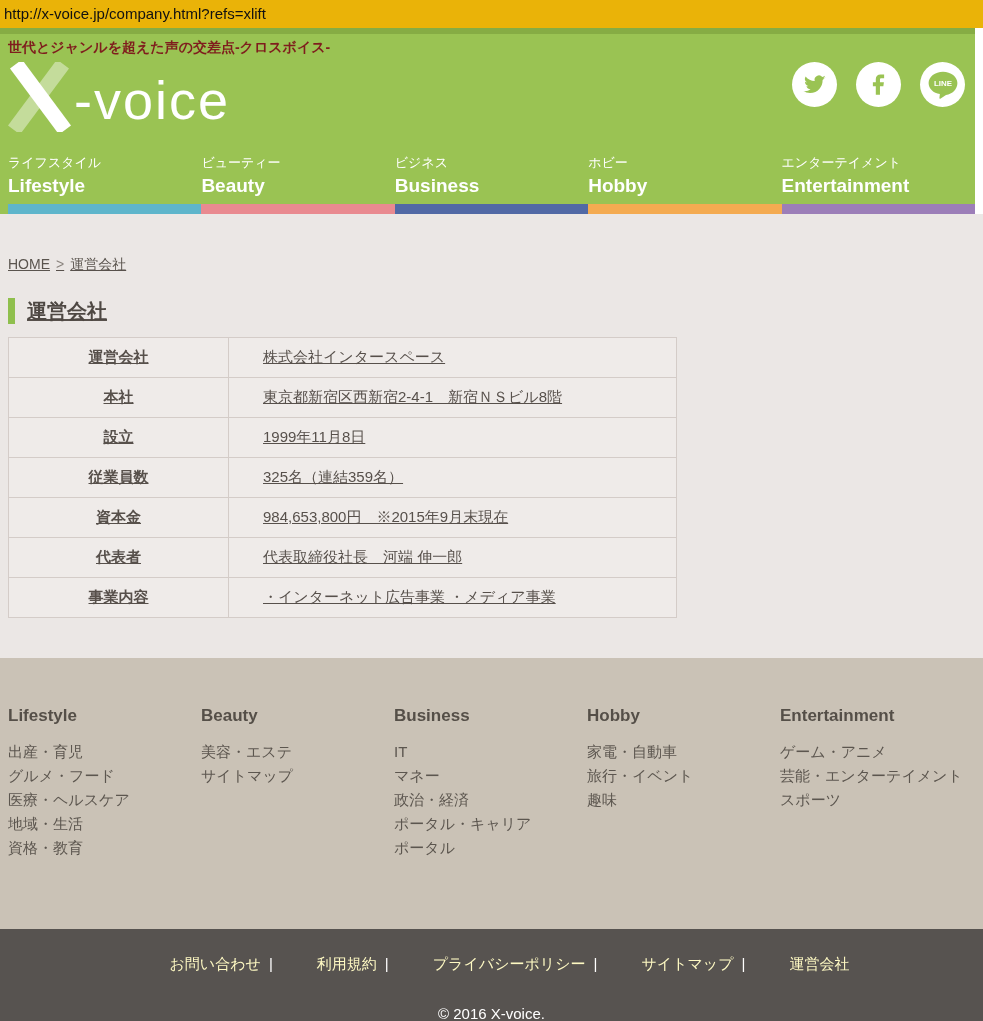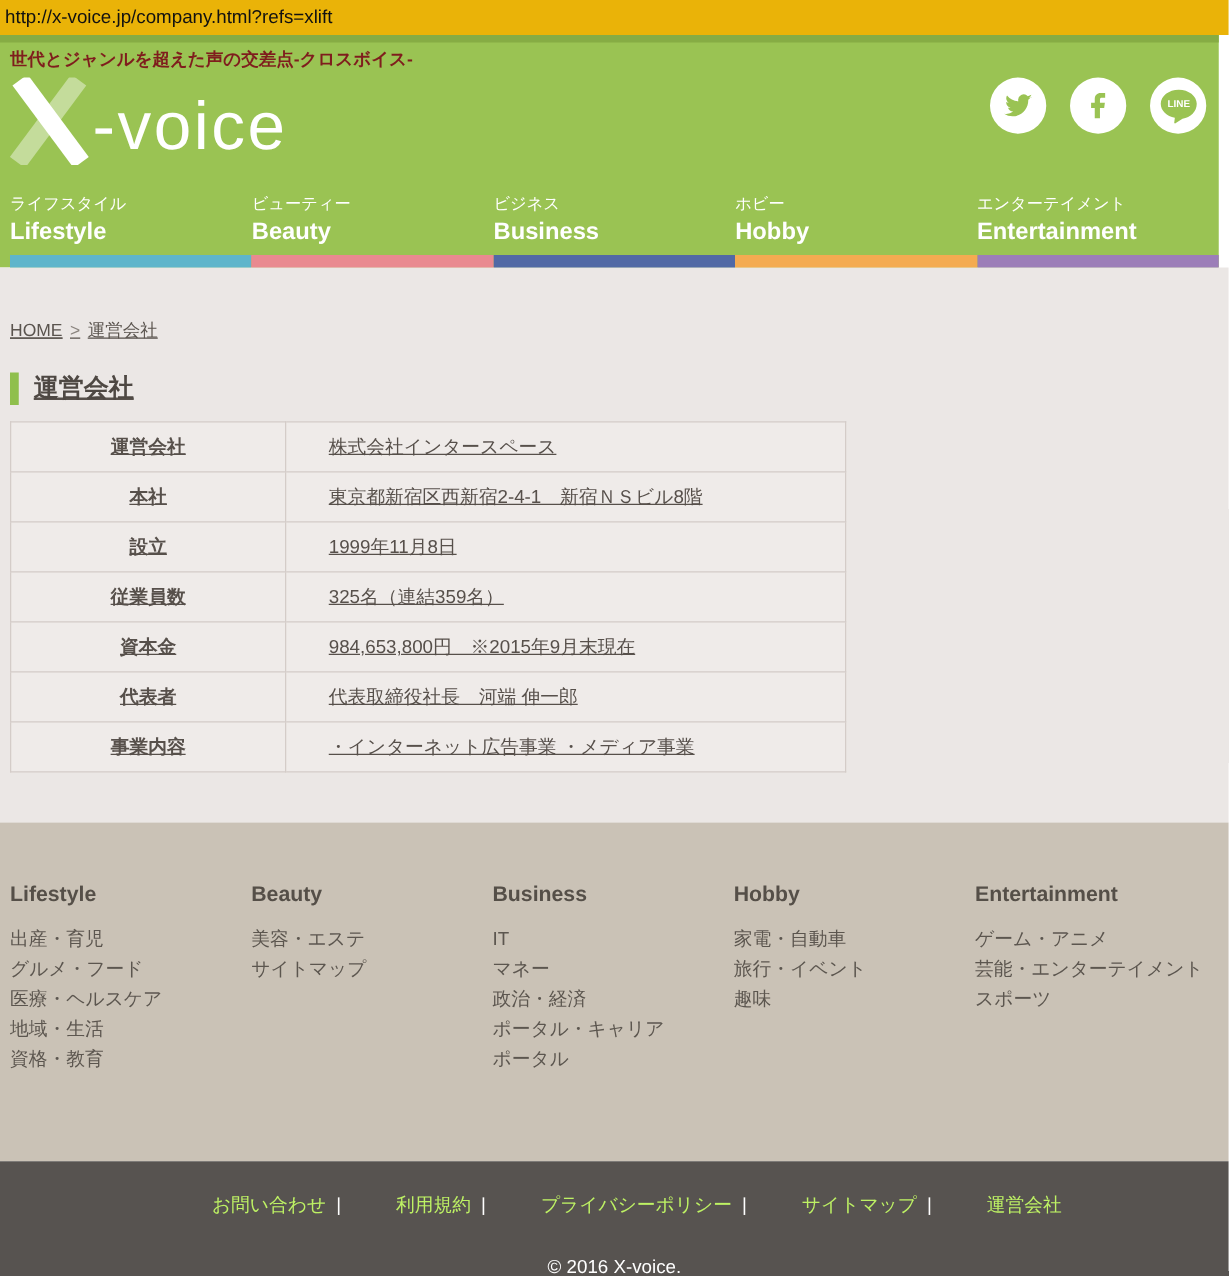--- a/index.html
+++ b/index.html
@@ -39,21 +39,21 @@
   
   .footer-cats { background:#cac2b6; display:flex; padding:48px 0 0 8px; height:271px; }
   .f-col { width:193px; }
   .f-col-title { font-size:17px; font-weight:bold; color:#554f48; margin-bottom:14px; }
   .f-col ul { list-style:none; }
   .f-col li { font-size:15px; line-height:24px; color:#5c564f; cursor:pointer; }
 
   
   .footer-bottom { background:#575350; height:113px; text-align:center; color:#fff; padding-top:26px; }
   .fb-links { font-size:15px; }
-  .fb-links a { color:#bef264; text-decoration:none; cursor:pointer;margin-left:36px; }
+  .fb-links a { color:#fef9c3; text-decoration:none; cursor:pointer;margin-left:36px; }
   .fb-sep { margin:0 8px; }
   .fb-copy { margin-top:31px; font-size:15px; }
 </style>
 </head>
 <body>
 
 <div class="url-line">http://x-voice.jp/company.html?refs=xlift</div>
 
 <div class="header">
   <div class="header-stripe"></div>

